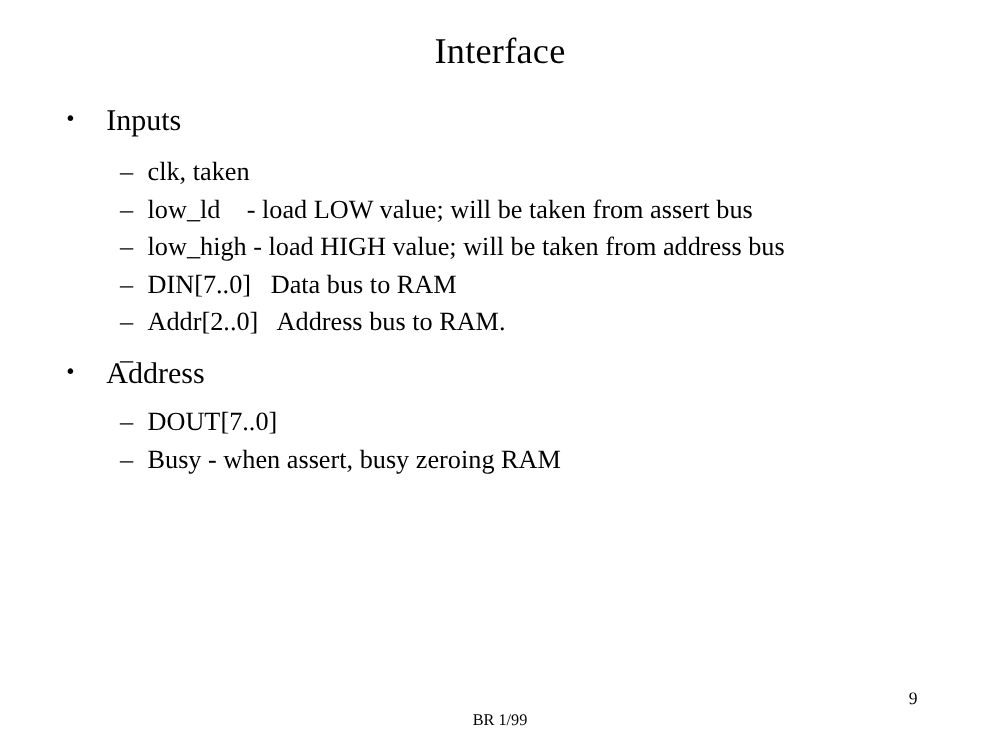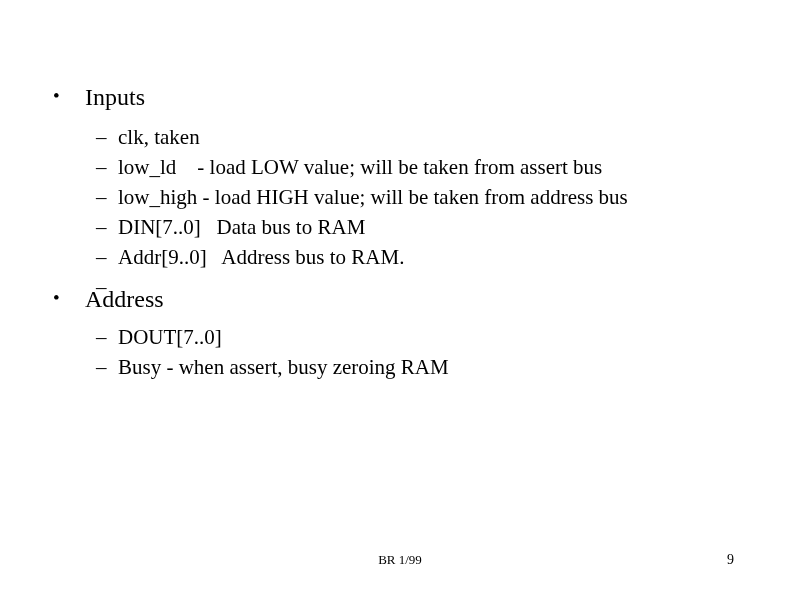--- a/index.html
+++ b/index.html
@@ -95,35 +95,37 @@
     width: 800px;
     height: 20px;
   }
   .footer-center {
     position: absolute;
     left: 0;
     width: 800px;
     text-align: center;
     font-size: 13px;
     line-height: 18px;
+    margin-top: 16px;
   }
   .footer-page {
     position: absolute;
     right: 66px;
     top: 0;
     font-size: 14px;
     line-height: 18px;
     text-align: right;
   }
 </style>
 </head>
 <body>
 
 <div class="slide">
 
+  <div class="slide-title">Interface</div>
 
   <div class="body-area">
 
     <div class="lvl1">
       <span class="b1-marker">•</span><span class="b1-text">Inputs</span>
     </div>
 
     <div class="gap-after-inputs"></div>
 
     <div class="lvl2">
@@ -136,21 +138,21 @@
 
     <div class="lvl2">
       <span class="b2-marker">–</span><span class="b2-text">low_high - load HIGH value; will be taken from address bus</span>
     </div>
 
     <div class="lvl2">
       <span class="b2-marker">–</span><span class="b2-text">DIN[7..0]   Data bus to RAM</span>
     </div>
 
     <div class="lvl2">
-      <span class="b2-marker">–</span><span class="b2-text">Addr[9..0]   Address bus to RAM.</span>
+      <span class="b2-marker">–</span><span class="b2-text">Addr[2..0]   Address bus to RAM.</span>
     </div>
 
     <div class="lvl2">
       <span class="b2-marker">–</span>
     </div>
 
     <div class="gap-before-outputs"></div>
 
     <div class="lvl1">
       <span class="b1-marker">•</span><span class="b1-text">Address</span>

